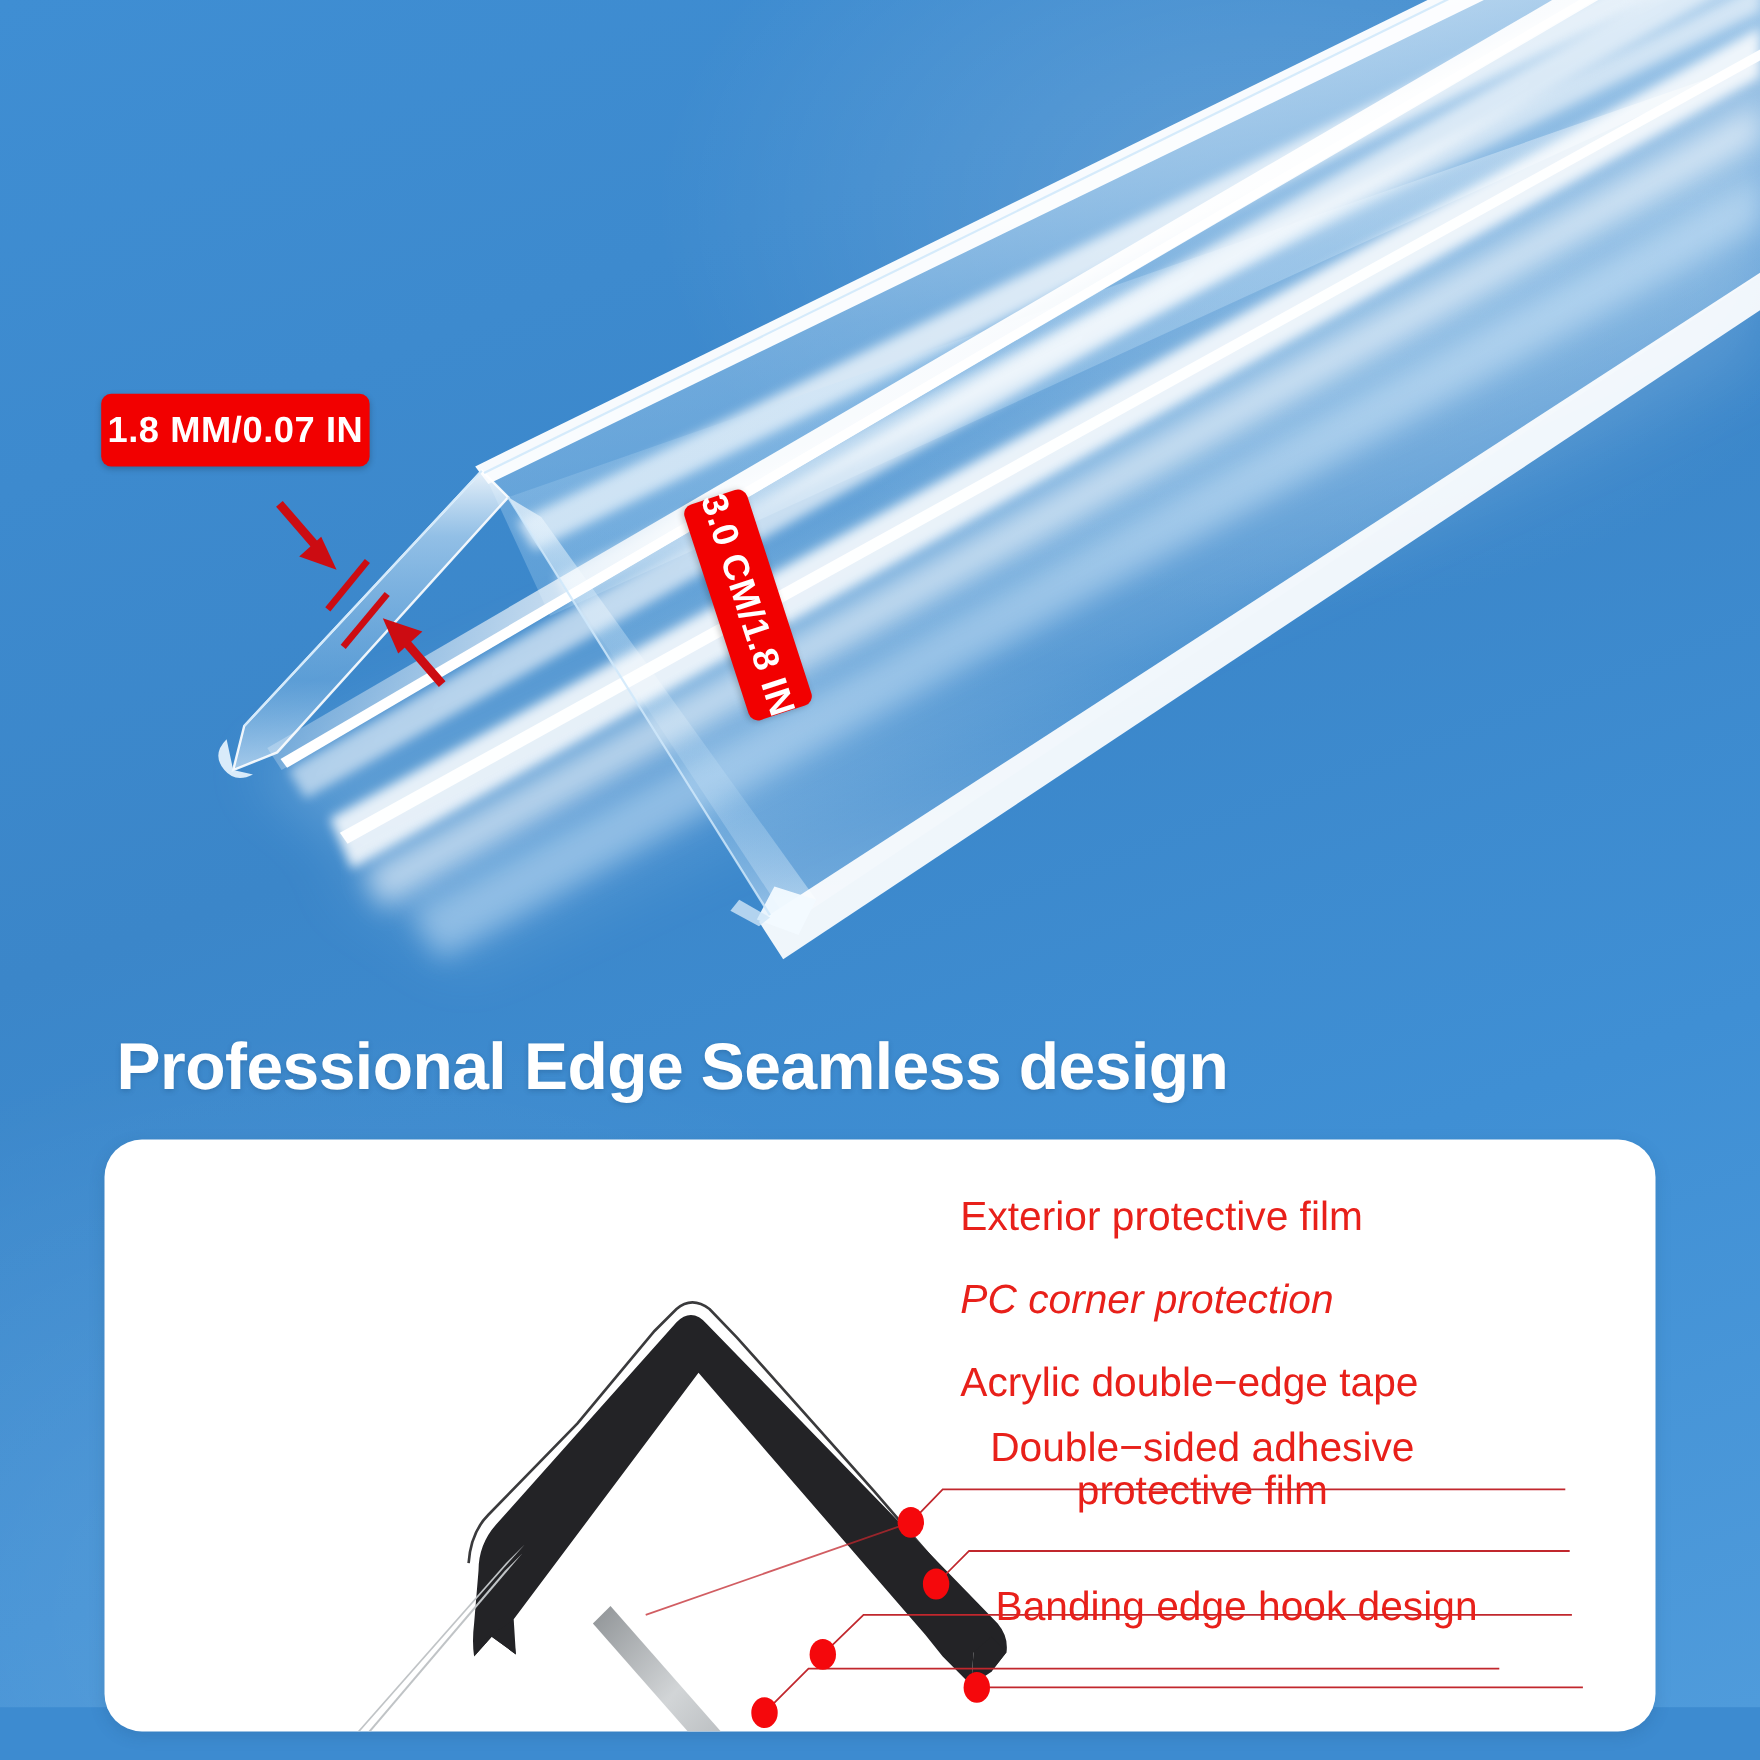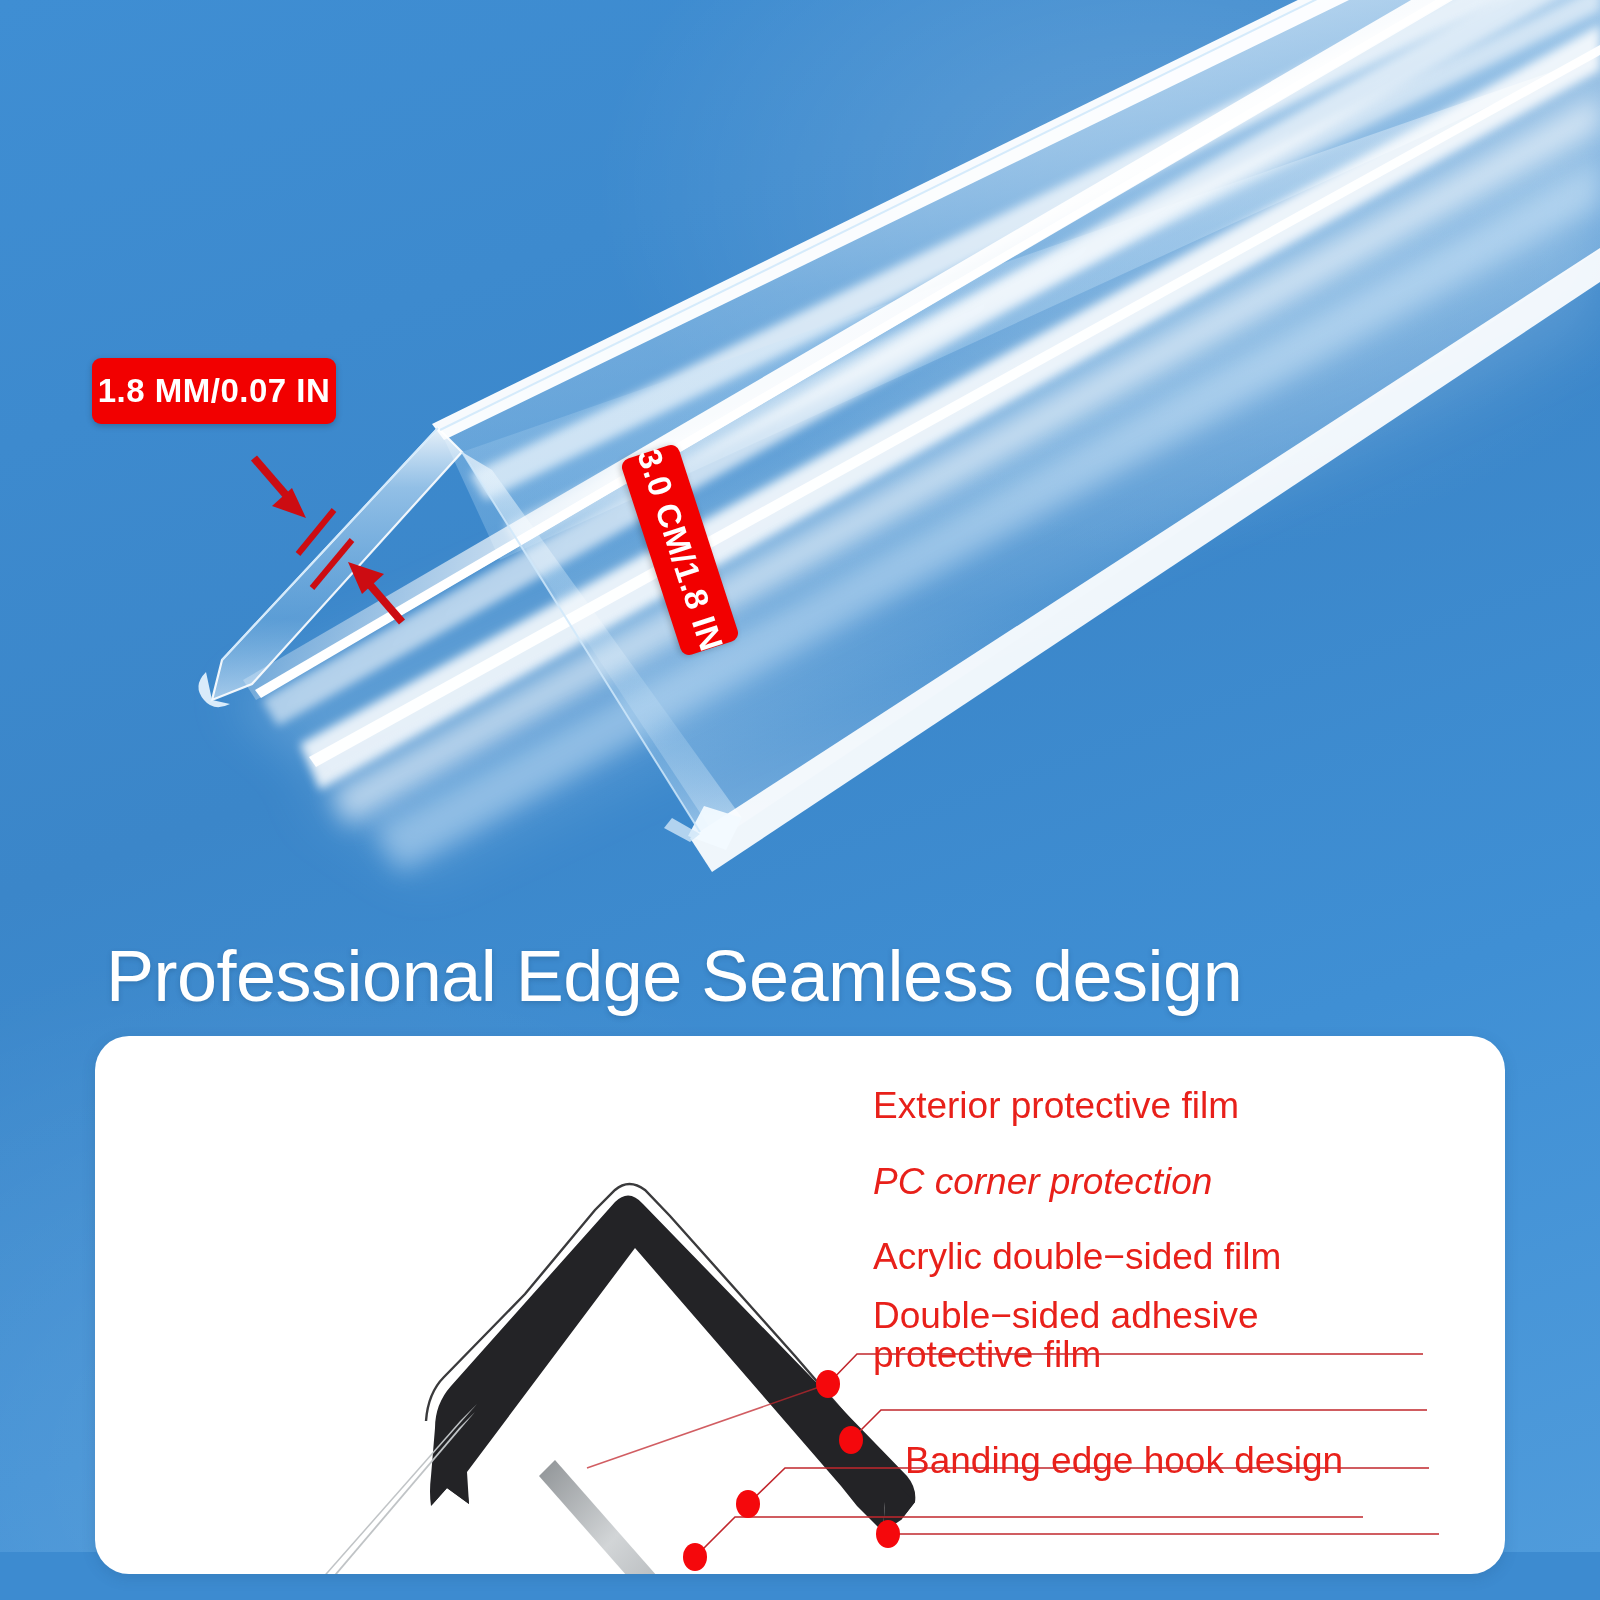--- a/index.html
+++ b/index.html
@@ -40,21 +40,21 @@
   #badge-width{
     left:577px;top:520px;width:206px;height:60px;
     font-size:33px;
     transform:rotate(72deg);
     transform-origin:center center;
   }
 
   
   #heading{
     position:absolute;left:106px;top:935px;
-    font-size:72px;font-weight:normal;color:#ffffff;
+    font-size:60px;font-weight:bold;color:#ffffff;
     letter-spacing:-0.5px;
     text-shadow:0 2px 5px rgba(20,60,100,0.25);
   }
 
   
   #card{
     position:absolute;left:95px;top:1036px;
     width:1410px;height:538px;
     background:#ffffff;border-radius:34px;
     box-shadow:0 4px 14px rgba(25,70,115,0.18);
@@ -64,21 +64,21 @@
 
   
   .callout{
     position:absolute;
     color:#e8201a;
     font-size:37px;
     line-height:1.05;
     white-space:nowrap;
     font-weight:normal;
   }
-  .callout.two-line{white-space:normal;width:440px;line-height:1.06;}
+  .callout.two-line{white-space:normal;width:440px;line-height:1.06;text-align:center;}
 </style>
 </head>
 <body>
 
 <div id="page">
 
   <div id="hero">
     <svg width="1600" height="930" viewBox="0 0 1600 930" xmlns="http://www.w3.org/2000/svg">
       <defs>
         <linearGradient id="faceTop" x1="0" y1="0" x2="0.25" y2="1">
@@ -268,19 +268,19 @@
       </g>
     </svg>
 
     <div class="callout" style="left:775px;top:1090px;"></div>
   </div>
 
   <div class="callout" style="left:873px;top:1087px;">Exterior protective film</div>
 
   <div class="callout" style="left:873px;top:1163px;font-style:italic;">PC corner protection</div>
 
-  <div class="callout" style="left:873px;top:1238px;">Acrylic double−sided film</div>
+  <div class="callout" style="left:873px;top:1238px;">Acrylic double−edge tape</div>
 
   <div class="callout two-line" style="left:873px;top:1296px;">Double−sided adhesive protective film</div>
 
   <div class="callout" style="left:873px;top:1442px;margin-left:32px;">Banding edge hook design</div>
 
 </div>
 
 </body></html>

